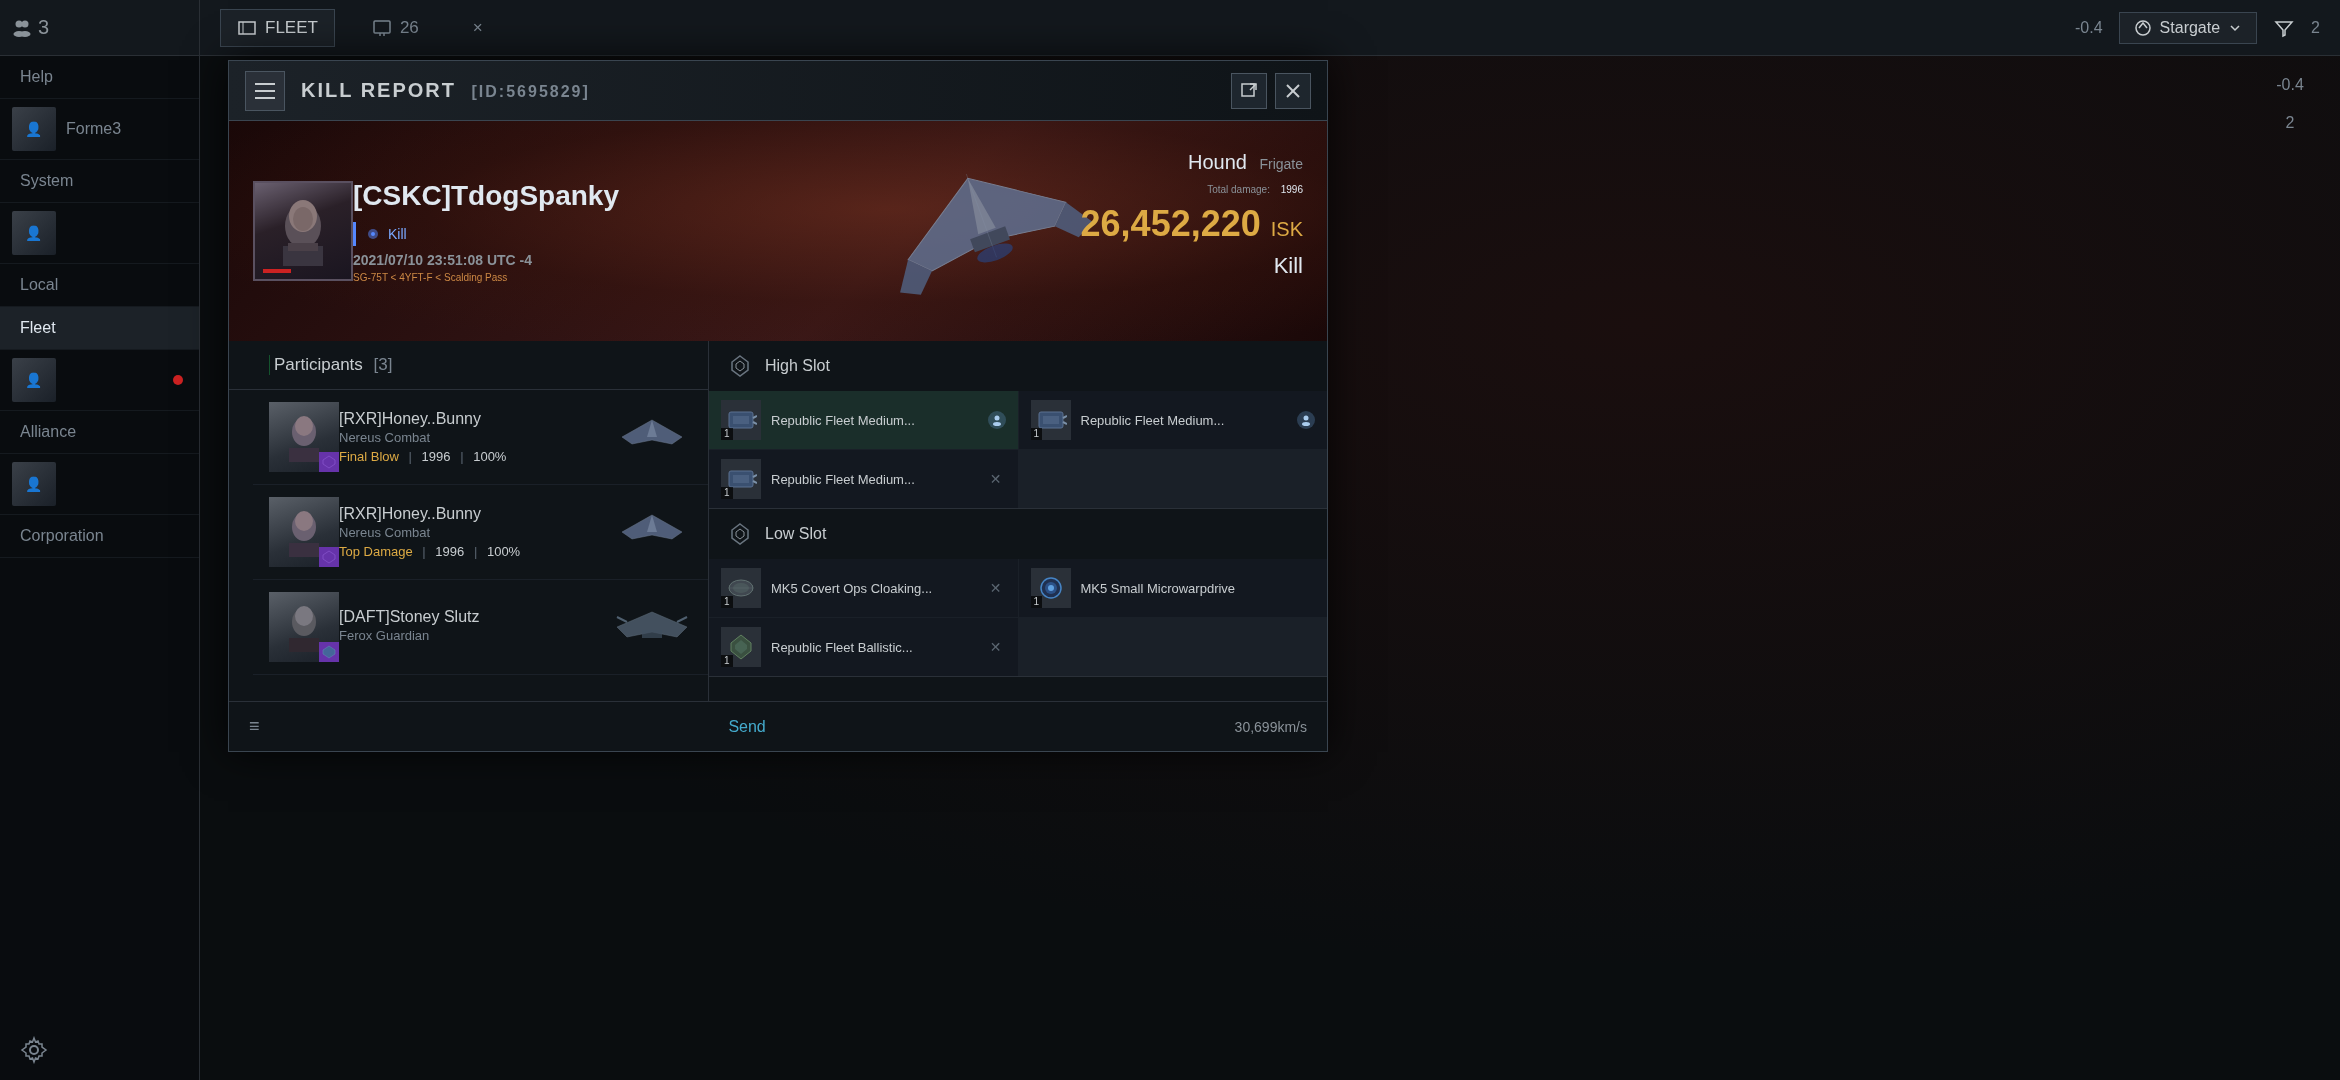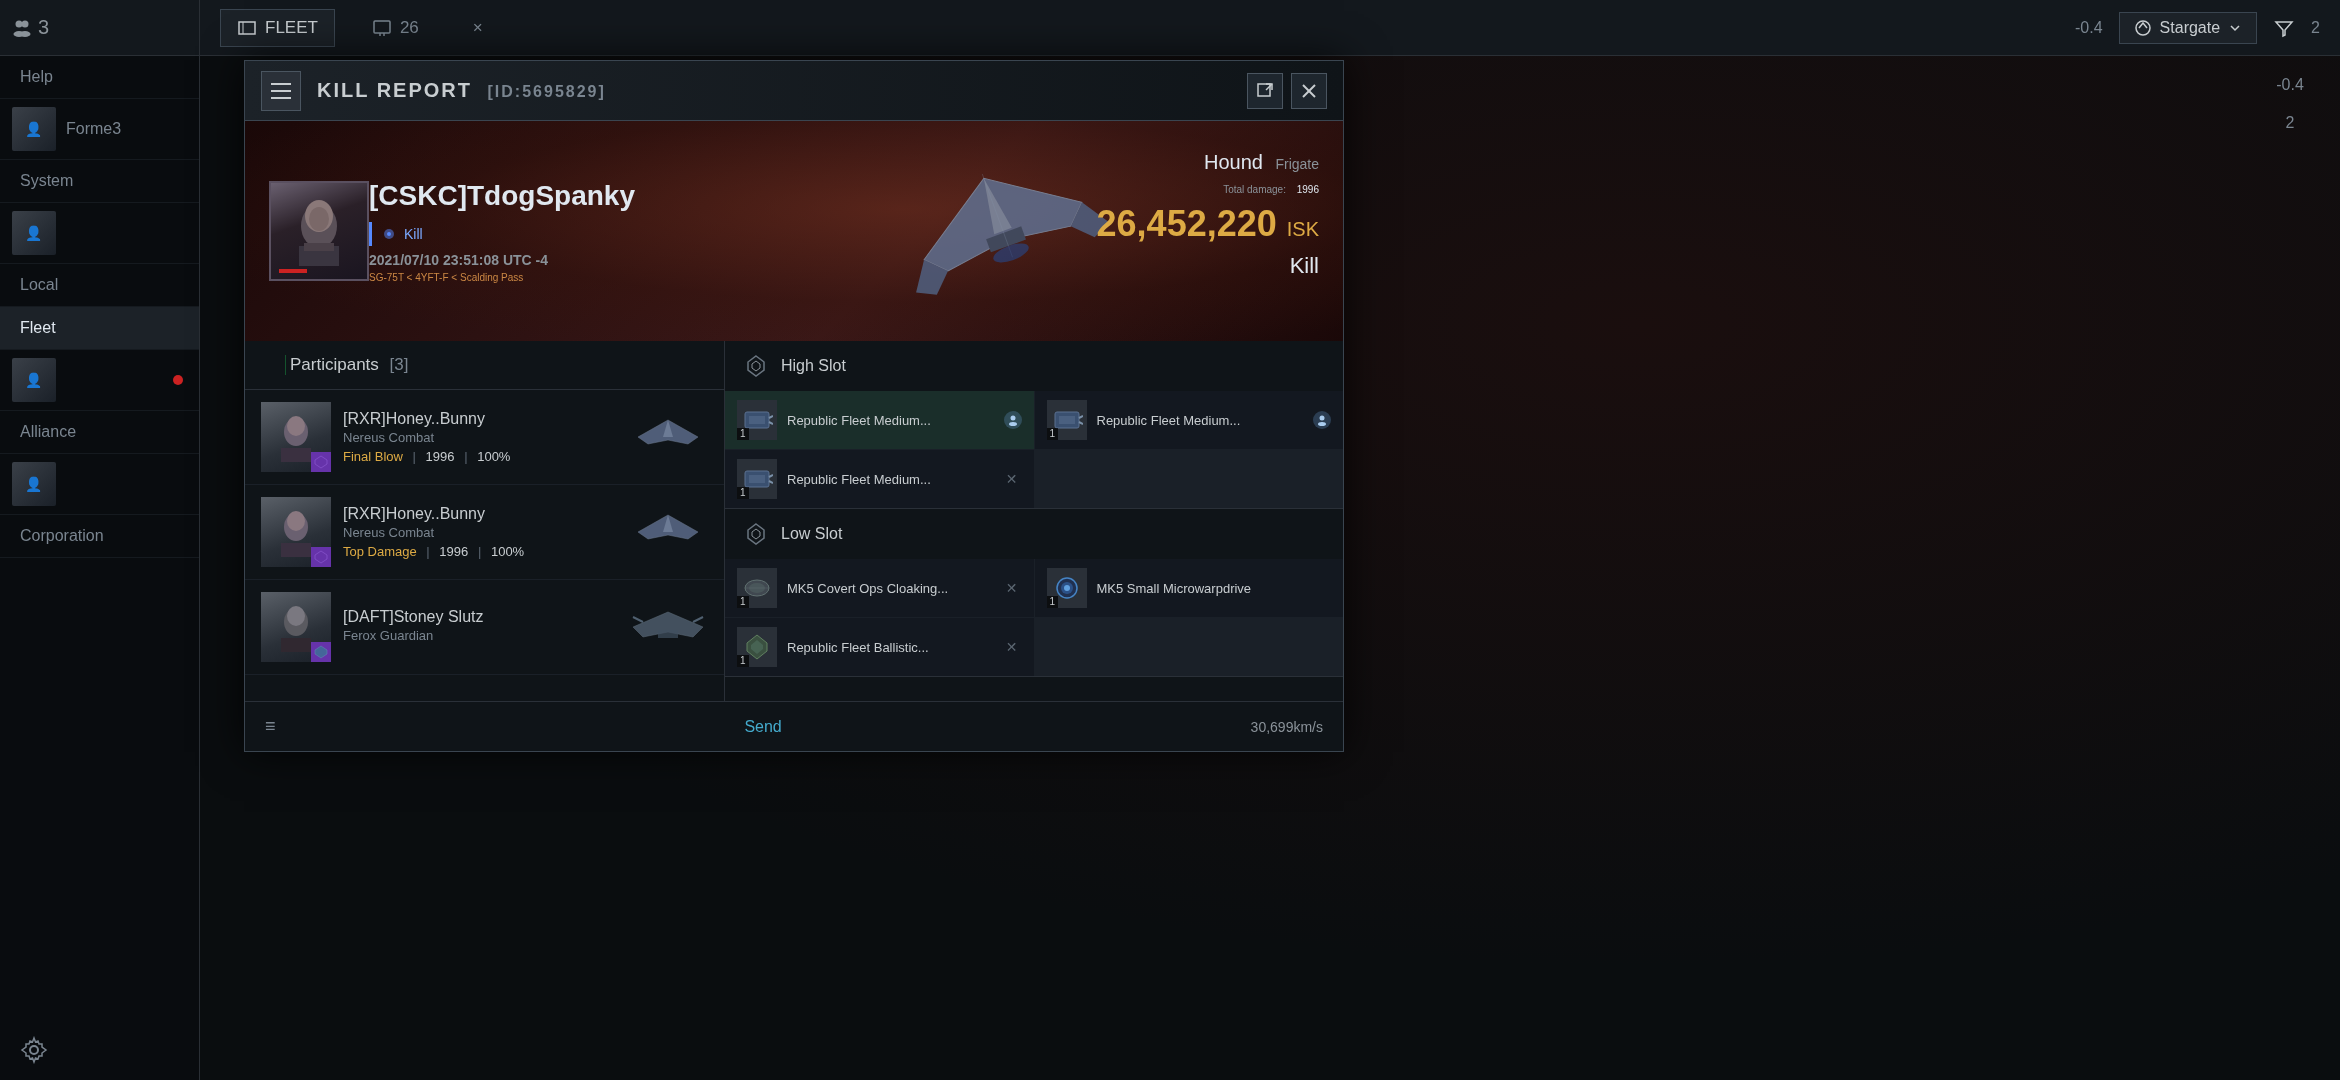--- a/index.html
+++ b/index.html
@@ -144,21 +144,21 @@
       background: #1c2228;
       border: 1px solid #3a4550;
       color: #c8cdd0;
       font-size: 16px;
       cursor: pointer;
     }
 
     
     .kill-report-modal {
       position: absolute;
-      left: 244px;
+      left: 228px;
       top: 60px;
       width: 1100px;
       background: #0f1418;
       border: 1px solid #3a4550;
       box-shadow: 0 0 40px rgba(0,0,0,0.8);
     }
 
     .modal-title-bar {
       height: 60px;
       background: linear-gradient(90deg, #1c2228, #0f1418);
@@ -380,22 +380,22 @@
       border-left: 1px solid #14532d;
       padding-left: 4px;
       margin-left: 20px;
     }
 
     .participant-card {
       padding: 12px 16px;
       border-bottom: 1px solid #1a2028;
       display: flex;
       align-items: center;
-      gap: 12px;
       position: relative;
+      margin-left: 24px;
     }
 
     .participant-avatar {
       width: 70px;
       height: 70px;
       background: linear-gradient(135deg, #3a4048, #1a2028);
       flex-shrink: 0;
       position: relative;
       overflow: hidden;
     }

